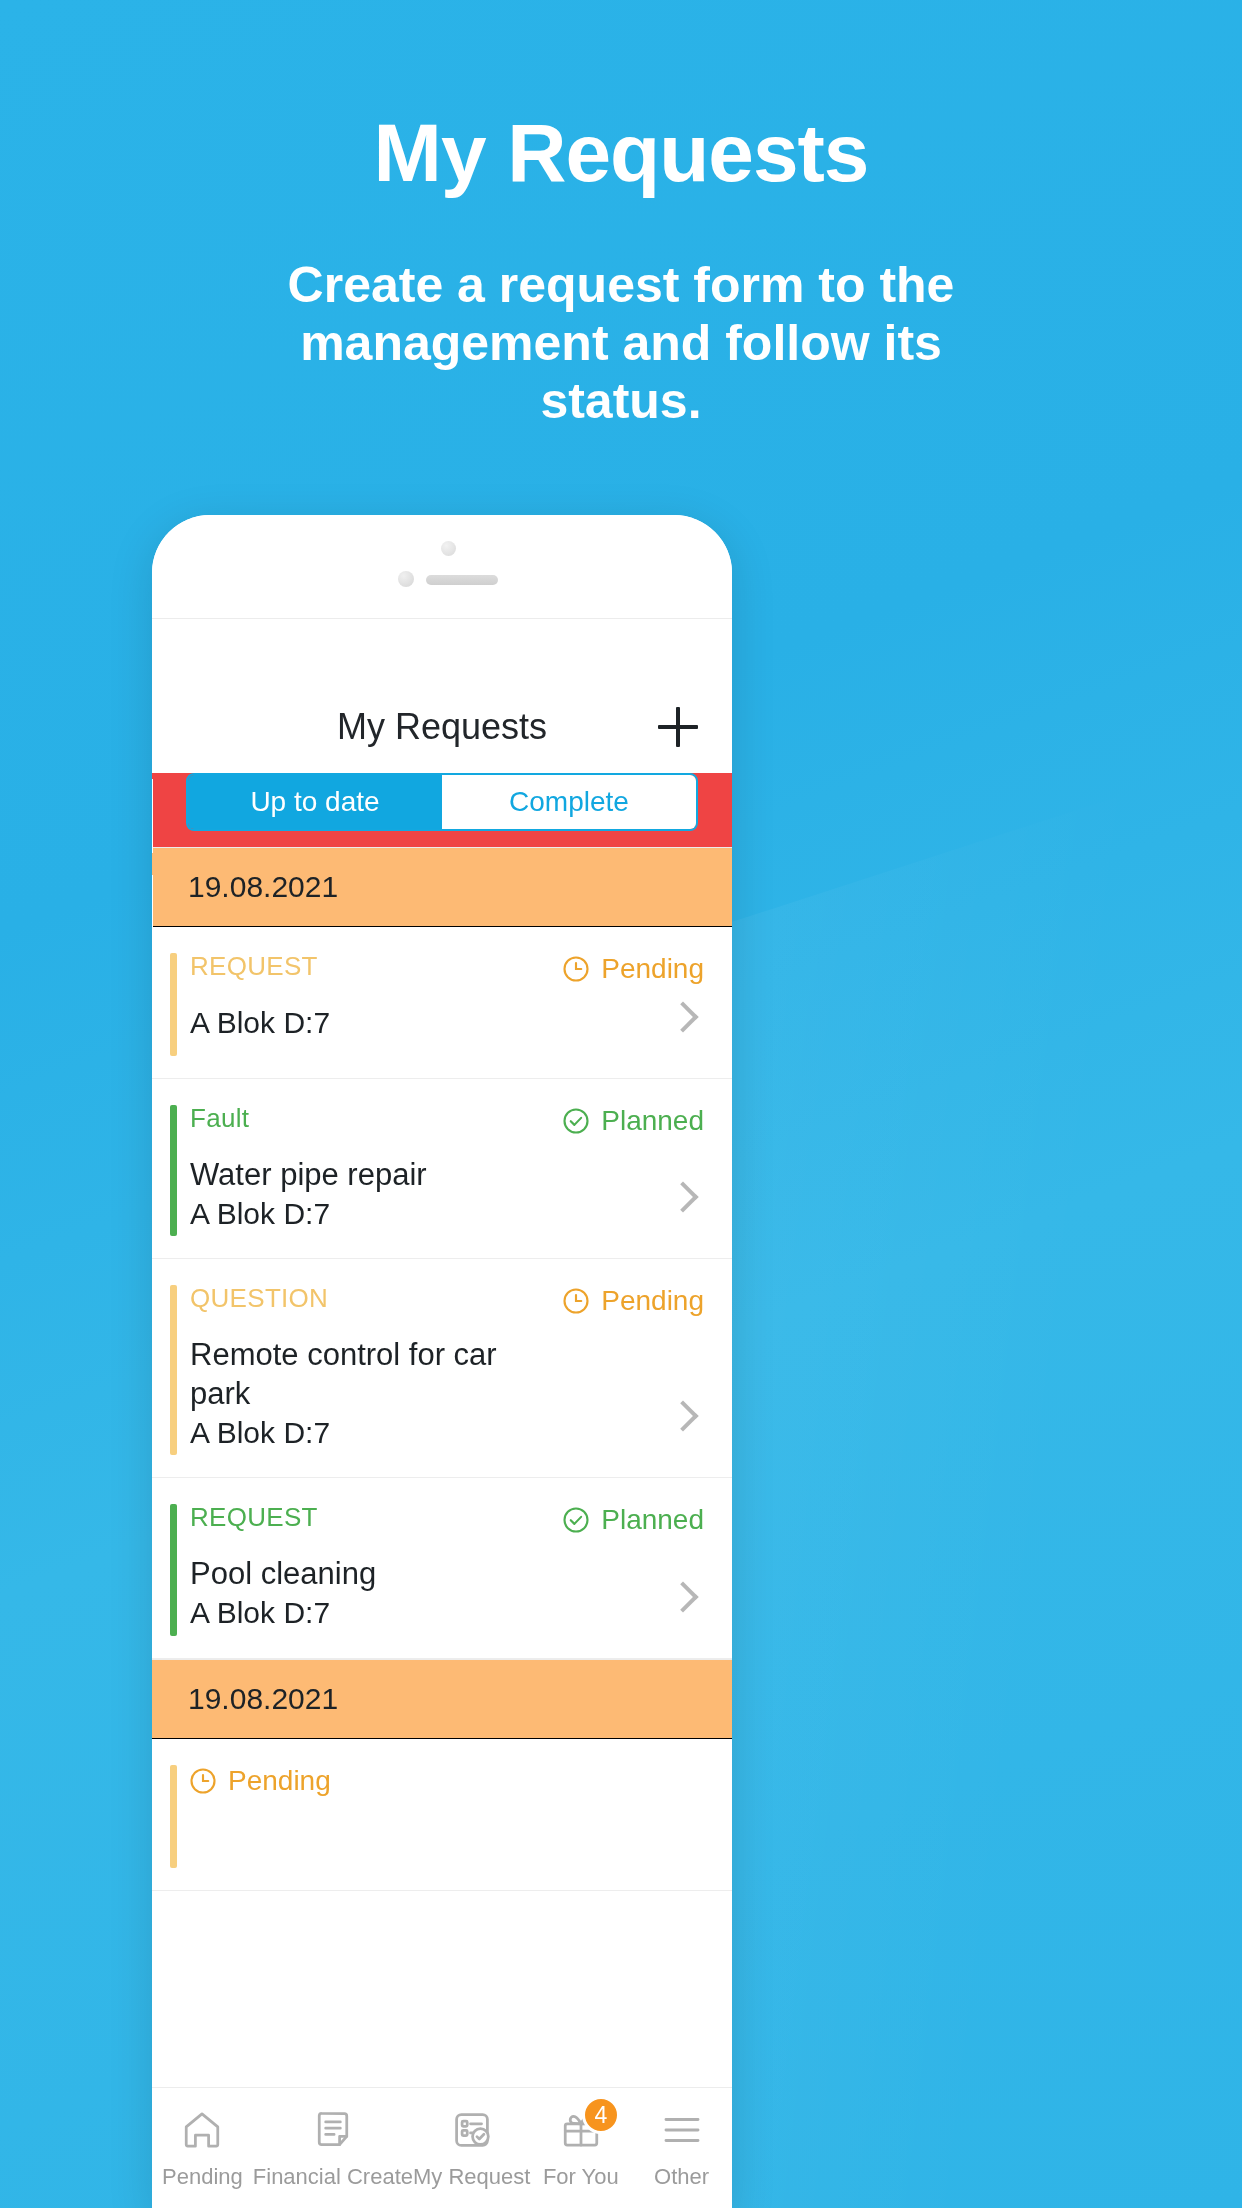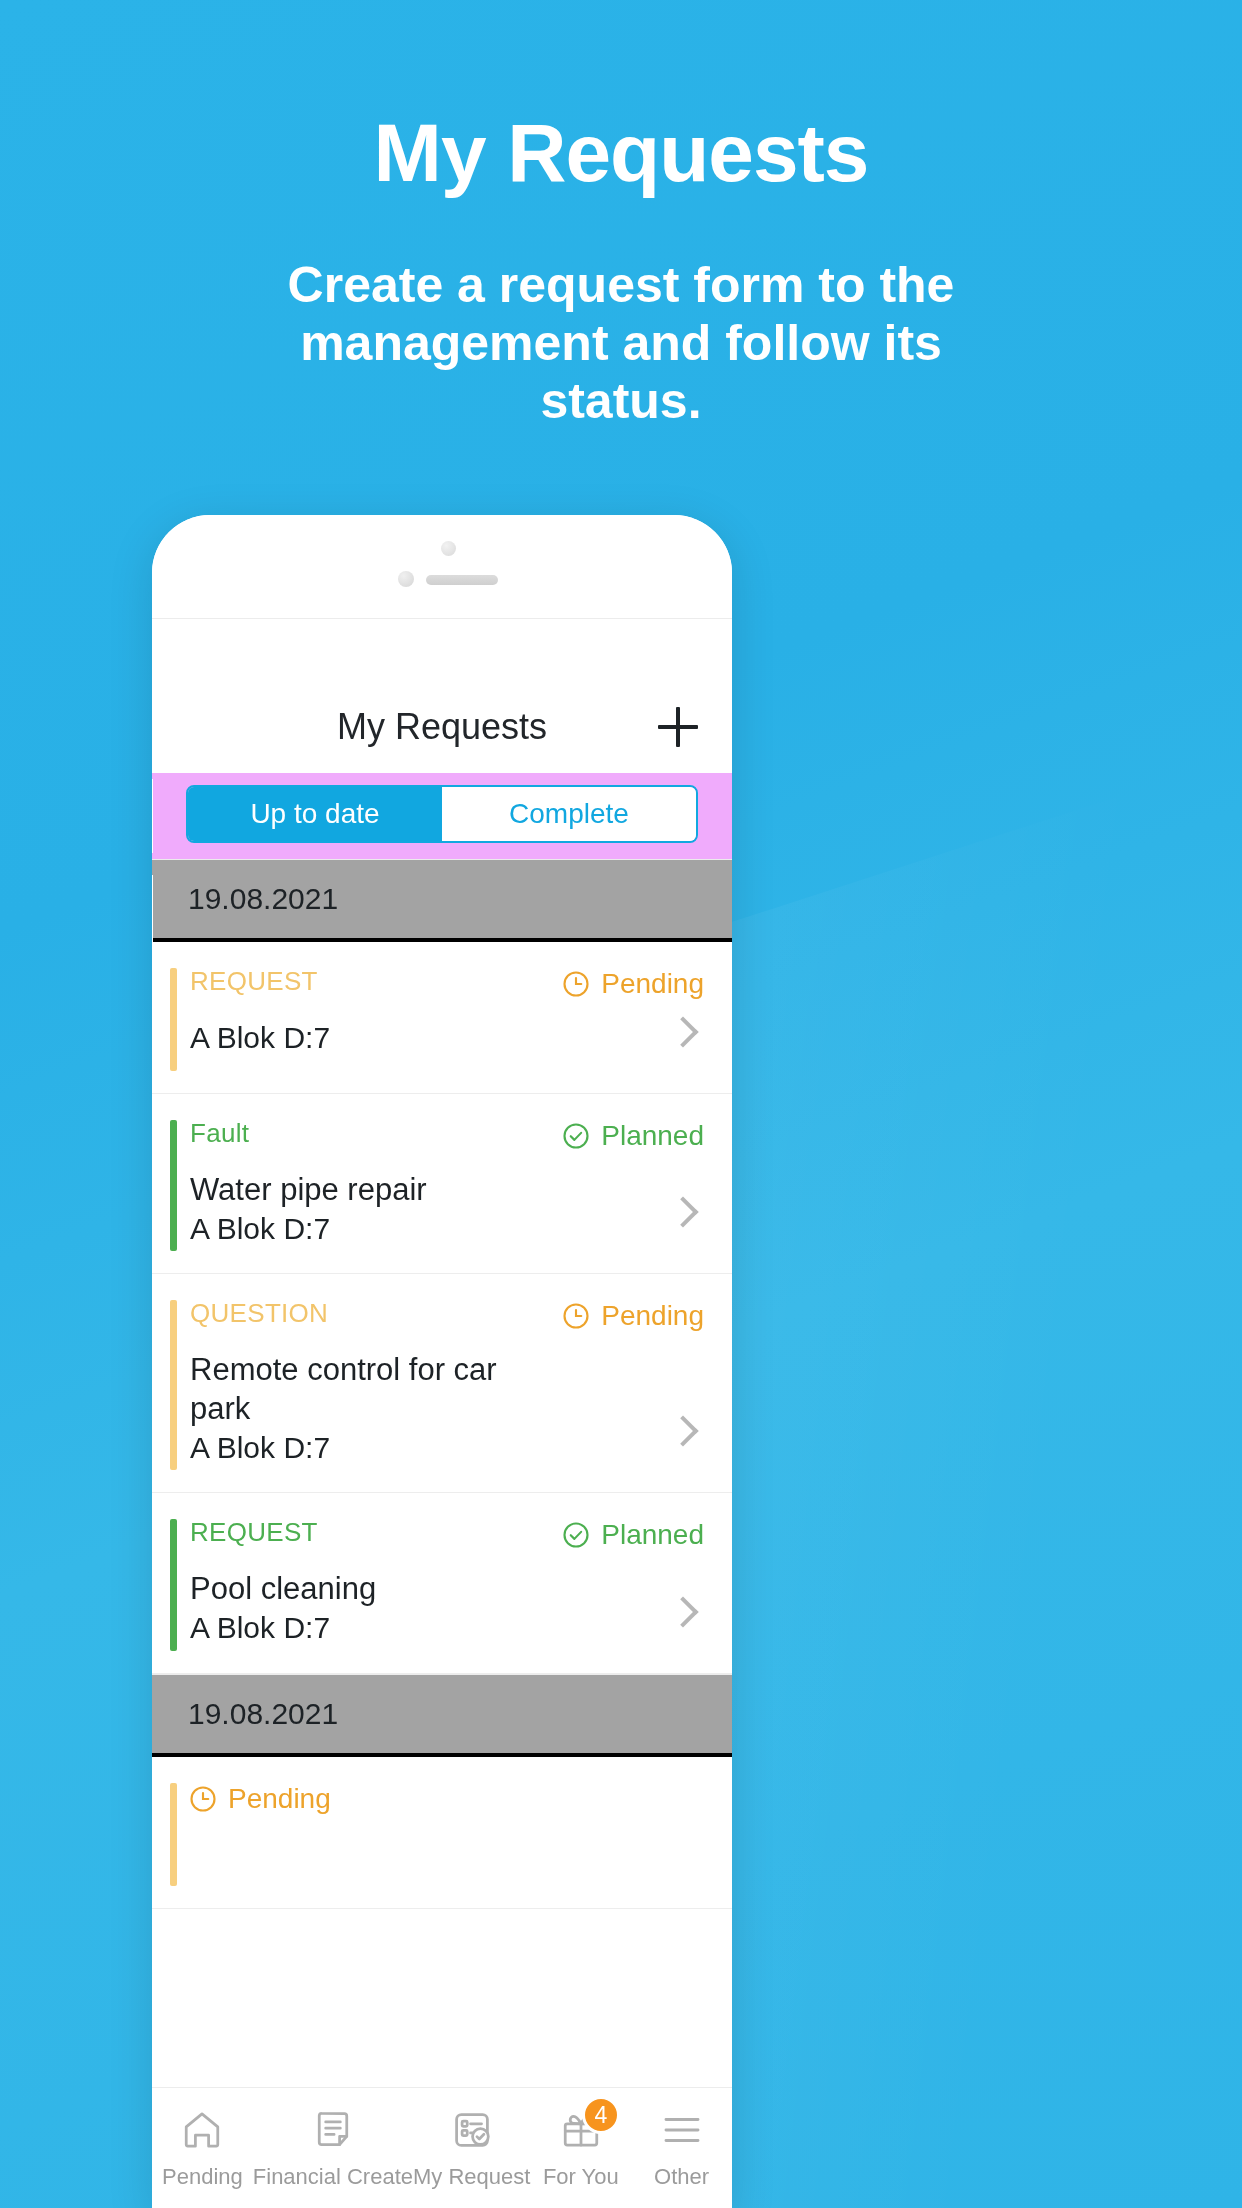--- a/index.html
+++ b/index.html
@@ -129,22 +129,22 @@
     content: "";
     position: absolute;
     background: #1d2226;
     border-radius: 1px;
   }
   .plus-btn::before { left: 0; top: 18px; width: 40px; height: 4px; }
   .plus-btn::after  { top: 0; left: 18px; width: 4px; height: 40px; }
 
   
   .segment-wrap {
-    padding: 12px 34px 16px;
-    background: #f0abfc;
+    padding: 0 34px 16px;
+    background: #ef4444;
   }
   .segment {
     display: flex;
     height: 58px;
     border: 2px solid #12a8e0;
     border-radius: 8px;
     overflow: hidden;
   }
   .seg {
     flex: 1;
@@ -155,26 +155,26 @@
     cursor: pointer;
   }
   .seg.active { background: #11a7e0; color: #ffffff; }
   .seg.inactive { background: #ffffff; color: #11a7e0; }
 
   
   .list {
     background: #fff;
   }
   .date-header {
-    background: #a3a3a3;
+    background: #fdba74;
     padding: 22px 36px;
     font-size: 30px;
     color: #1d2226;
     border-top: 1px solid #ececec;
-    border-bottom: 4px solid #000000;
+    border-bottom: 1px solid #000000;
   }
   .req-row {
     position: relative;
     display: flex;
     align-items: flex-start;
     padding: 24px 28px 26px 36px;
     border-bottom: 1px solid #ededed;
     min-height: 152px;
   }
   .req-bar {

